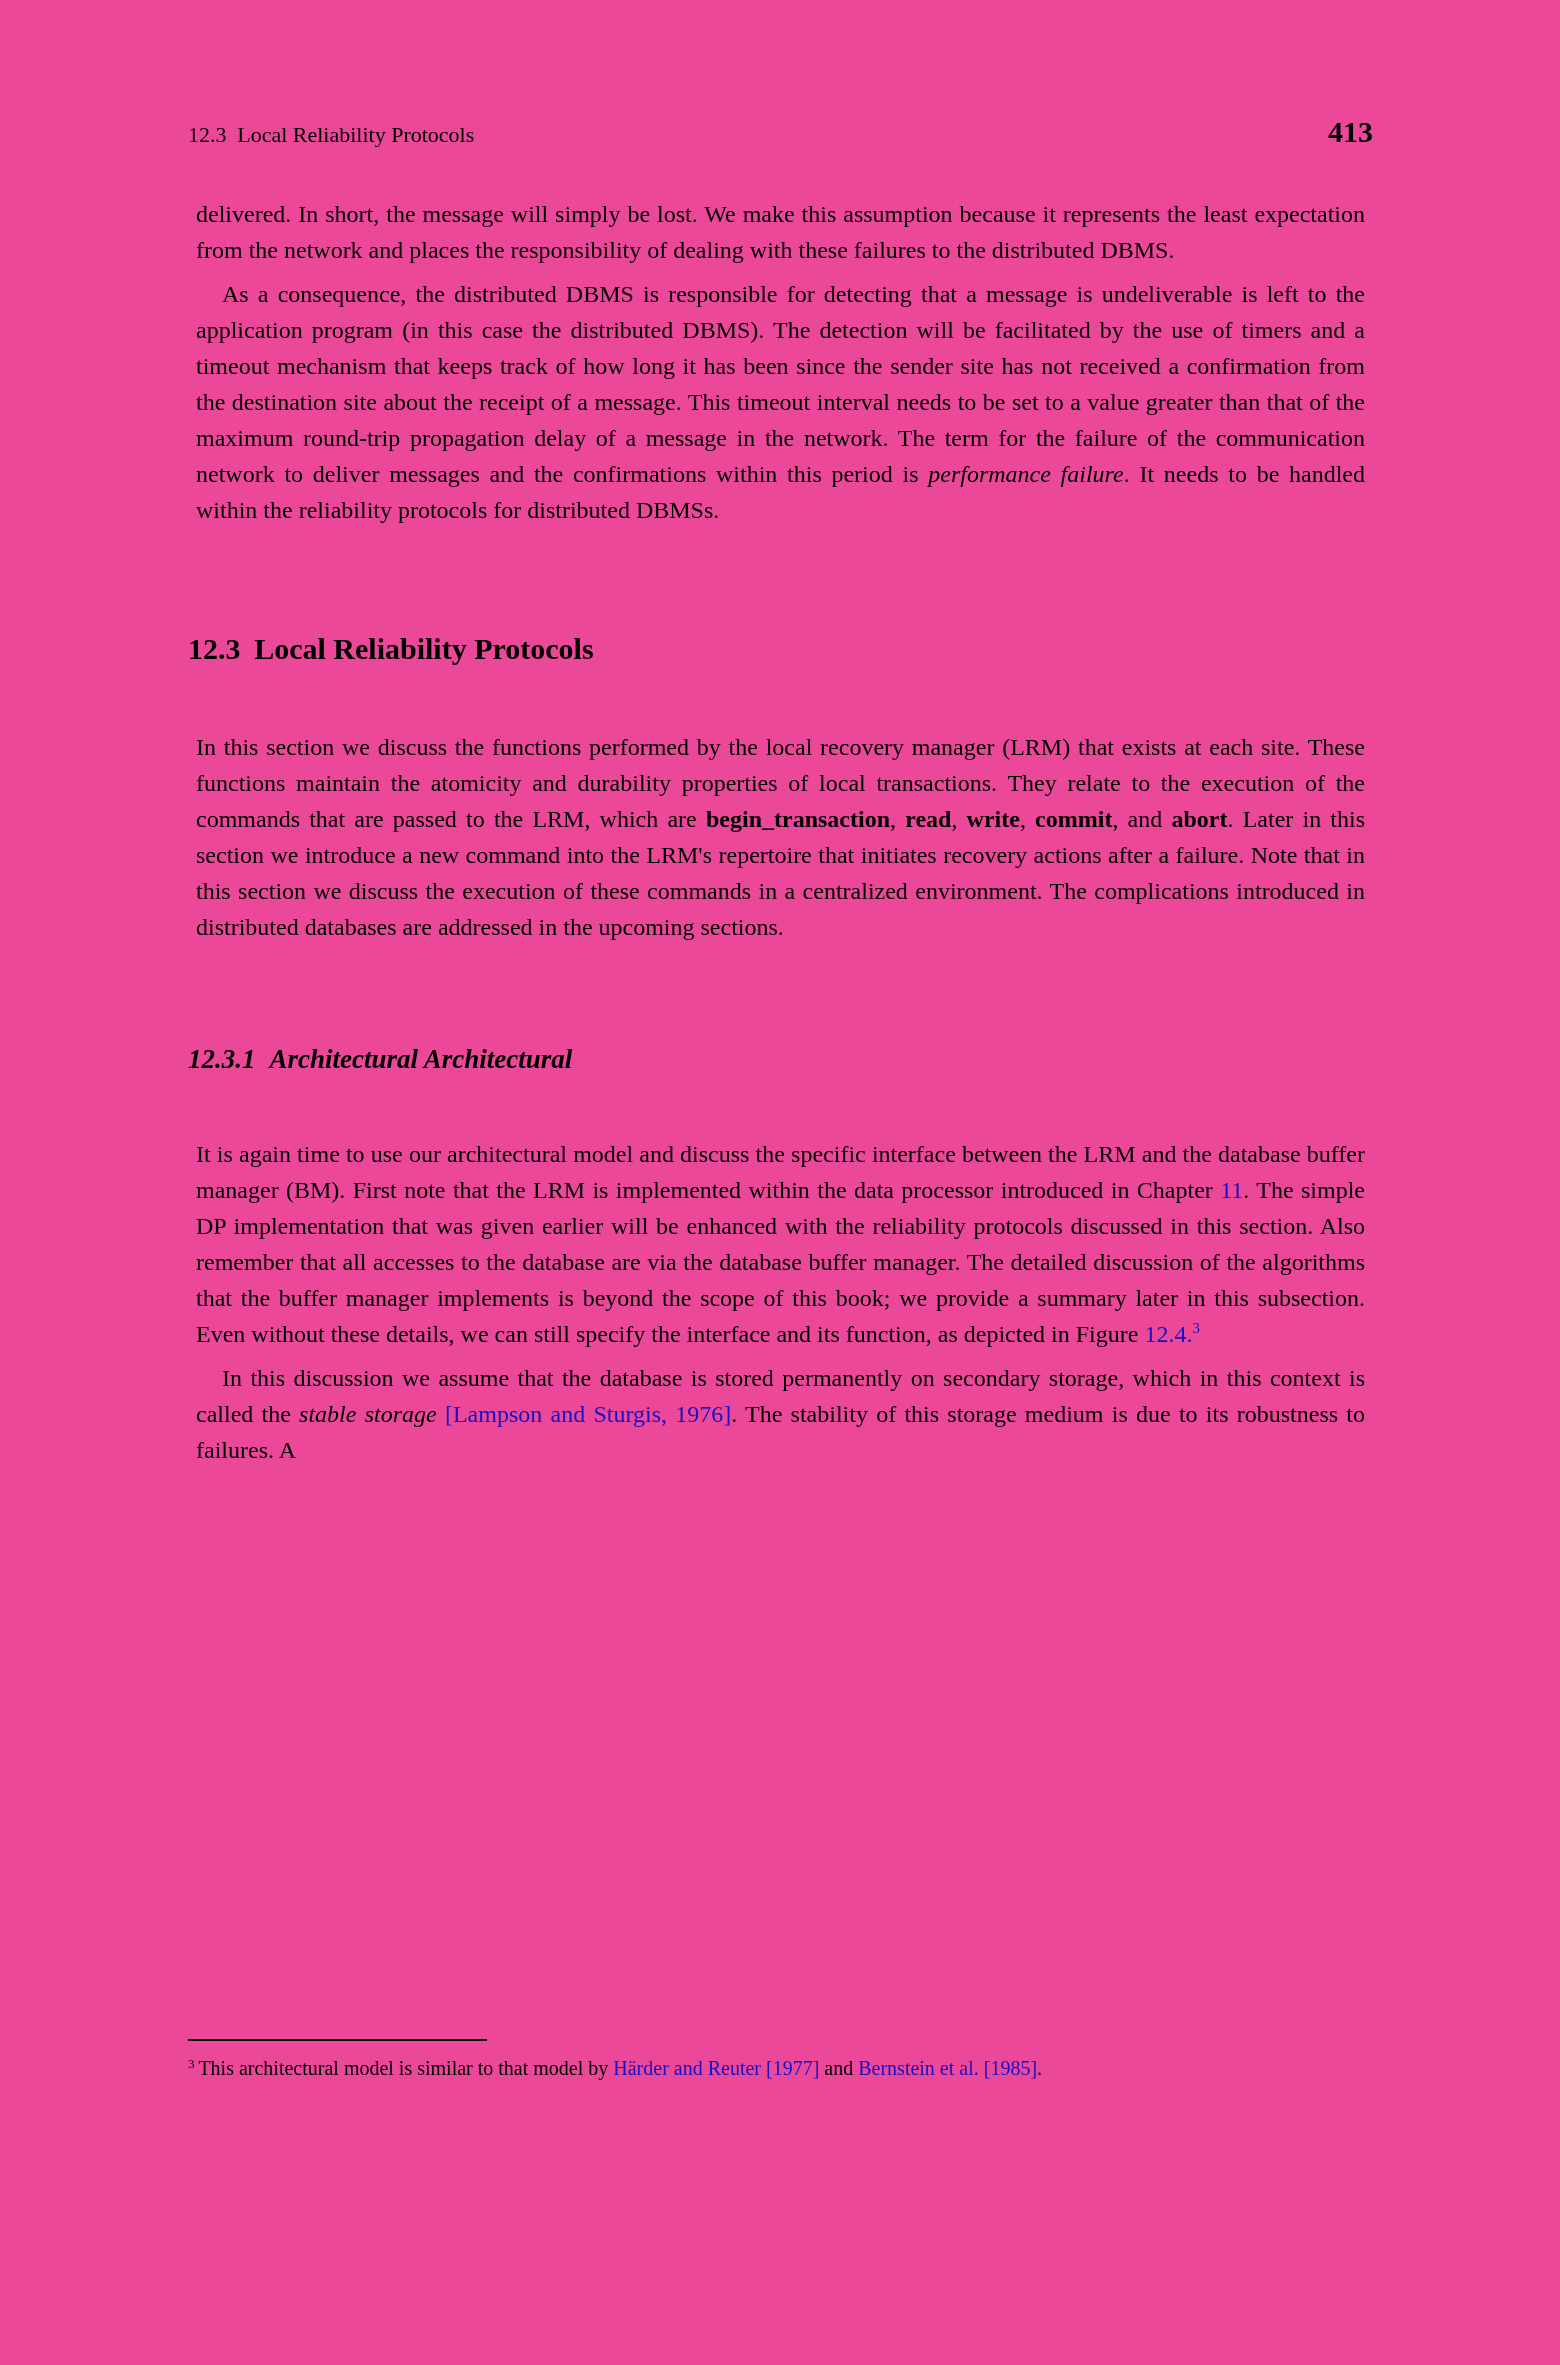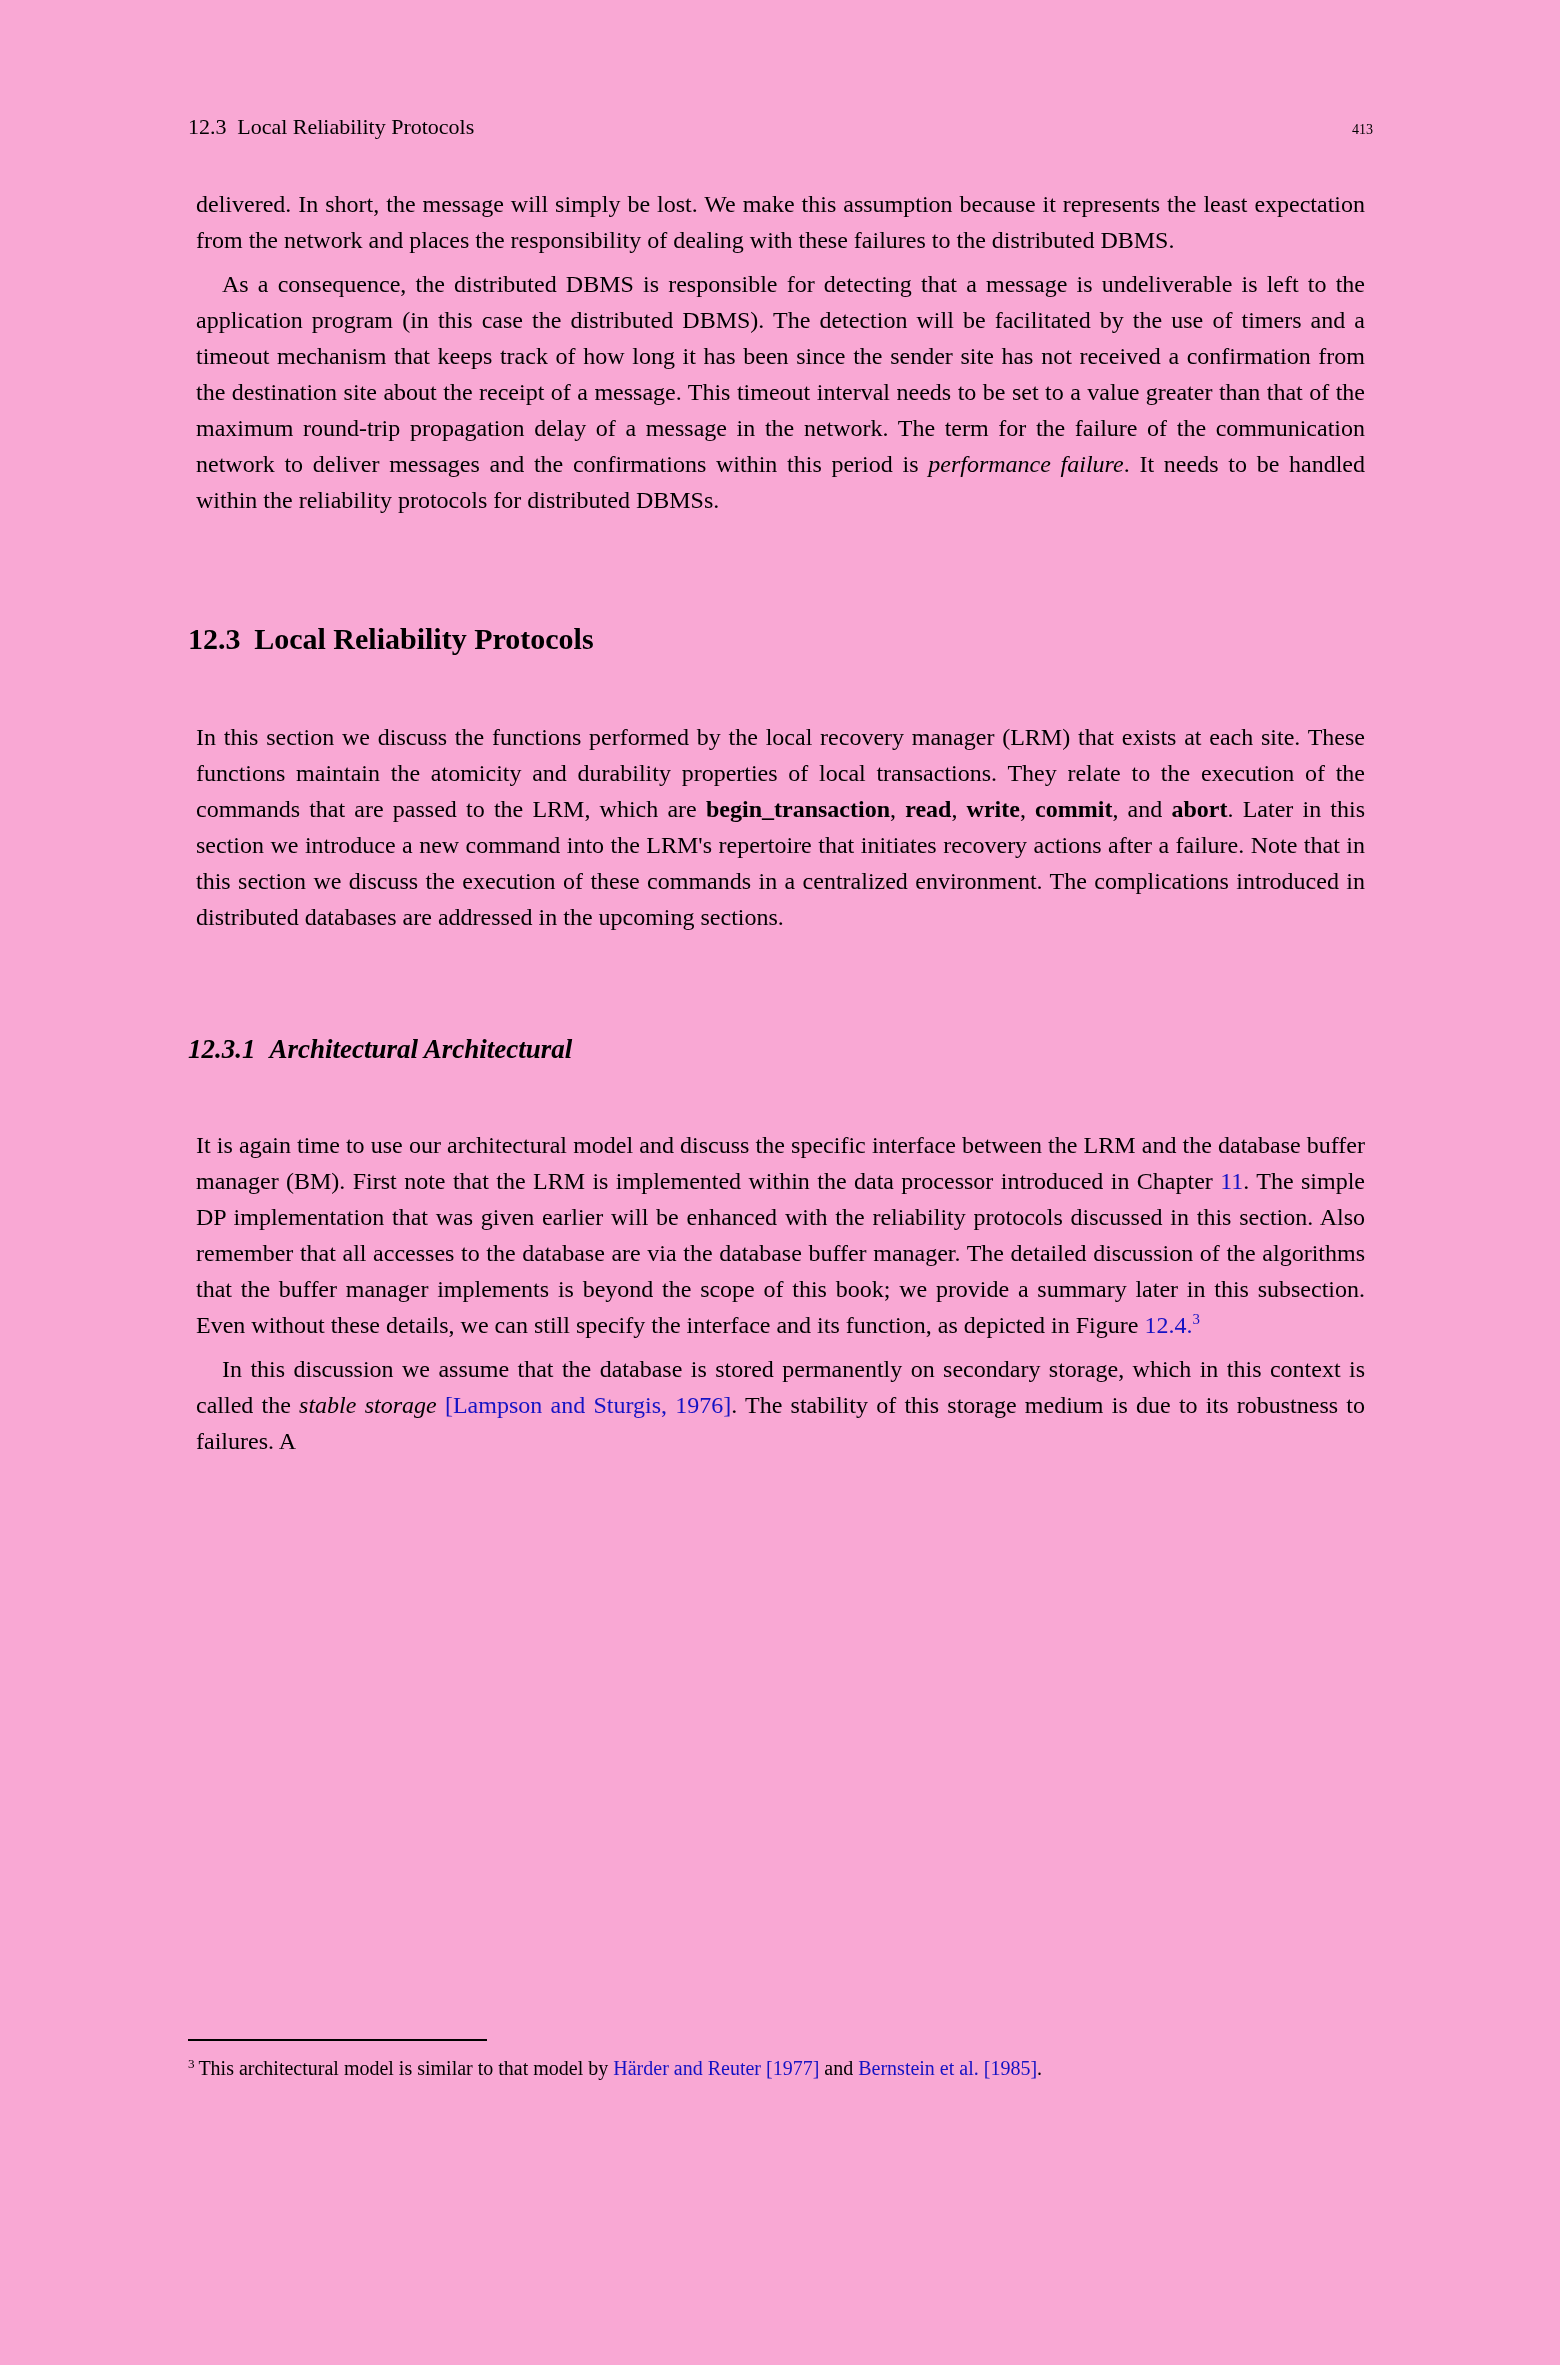--- a/index.html
+++ b/index.html
@@ -4,21 +4,21 @@
 <style>
   html, body {
     margin: 0;
     padding: 0;
     background: #ffffff;
   }
   .page {
     position: relative;
     width: 1560px;
     height: 2366px;
-    background: #f9a8d4;
+    background: #ec4899;
     font-family: "Liberation Serif", "DejaVu Serif", serif;
     color: #000000;
     overflow: hidden;
   }
   .content {
     position: absolute;
     left: 188px;
     top: 114px;
     width: 1185px;
   }
@@ -26,21 +26,21 @@
   
   .running-head {
     display: flex;
     justify-content: space-between;
     align-items: baseline;
     font-size: 22px;
     line-height: 1.2;
     margin-bottom: 46px;
   }
   .running-head .rh-sep { display: inline-block; width: 10.7px; }
-  .running-head .rh-page { font-size: 14px; }
+  .running-head .rh-page { font-size: 30px; font-weight: bold; }
 
   
   p.body {
     font-size: 24px;
     line-height: 36px;
     text-align: justify;
     text-justify: inter-word;
     margin: 8px;
     hyphens: manual;
   }

